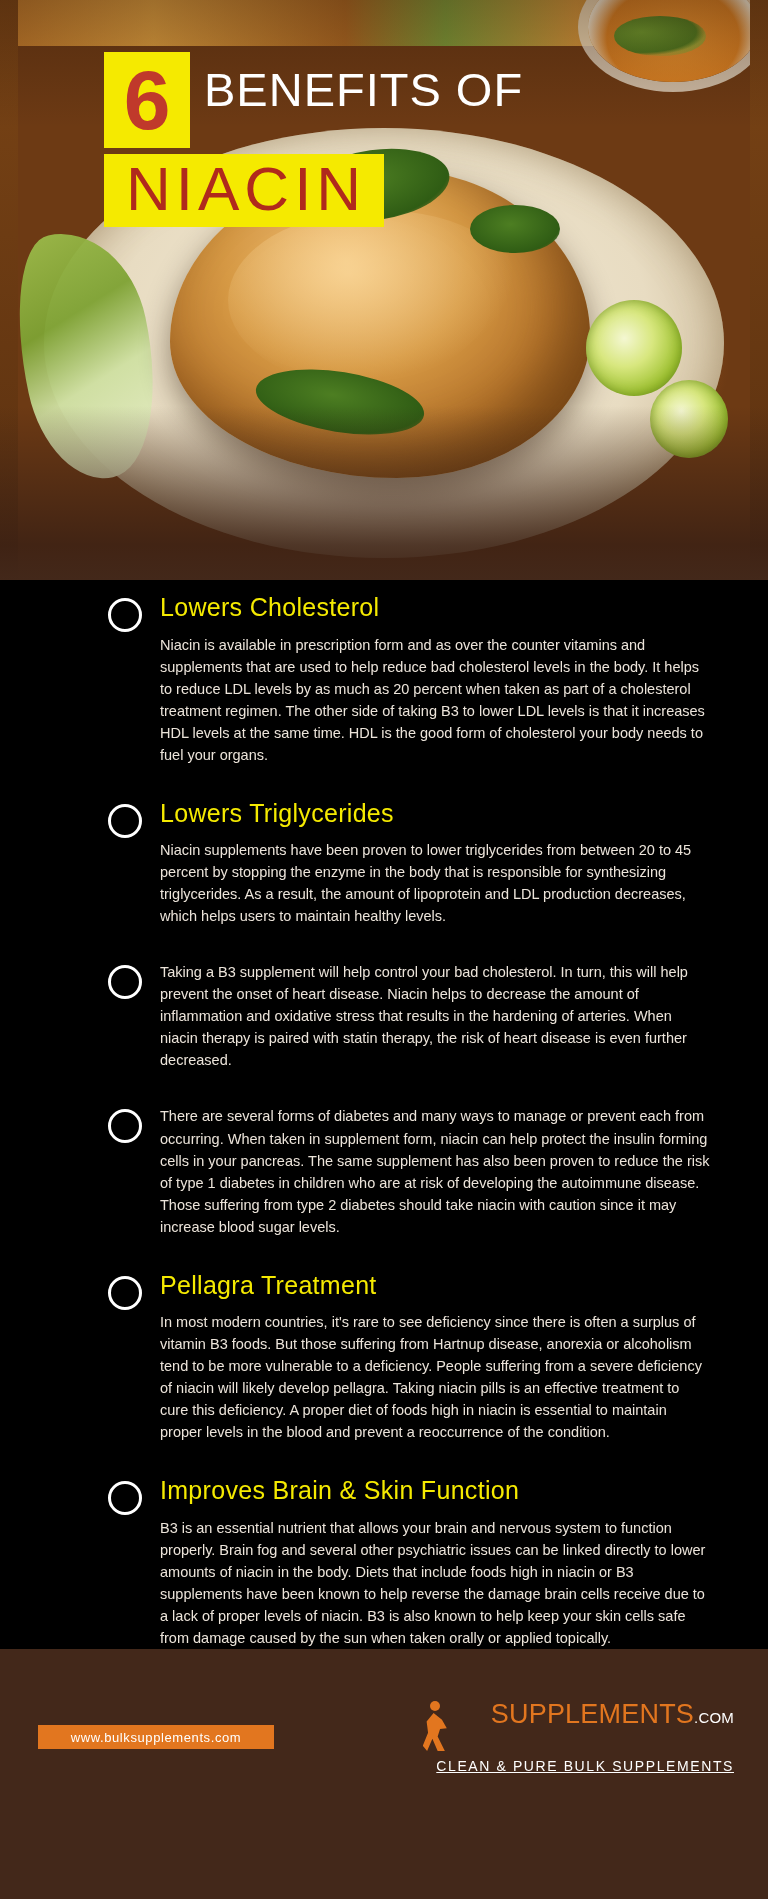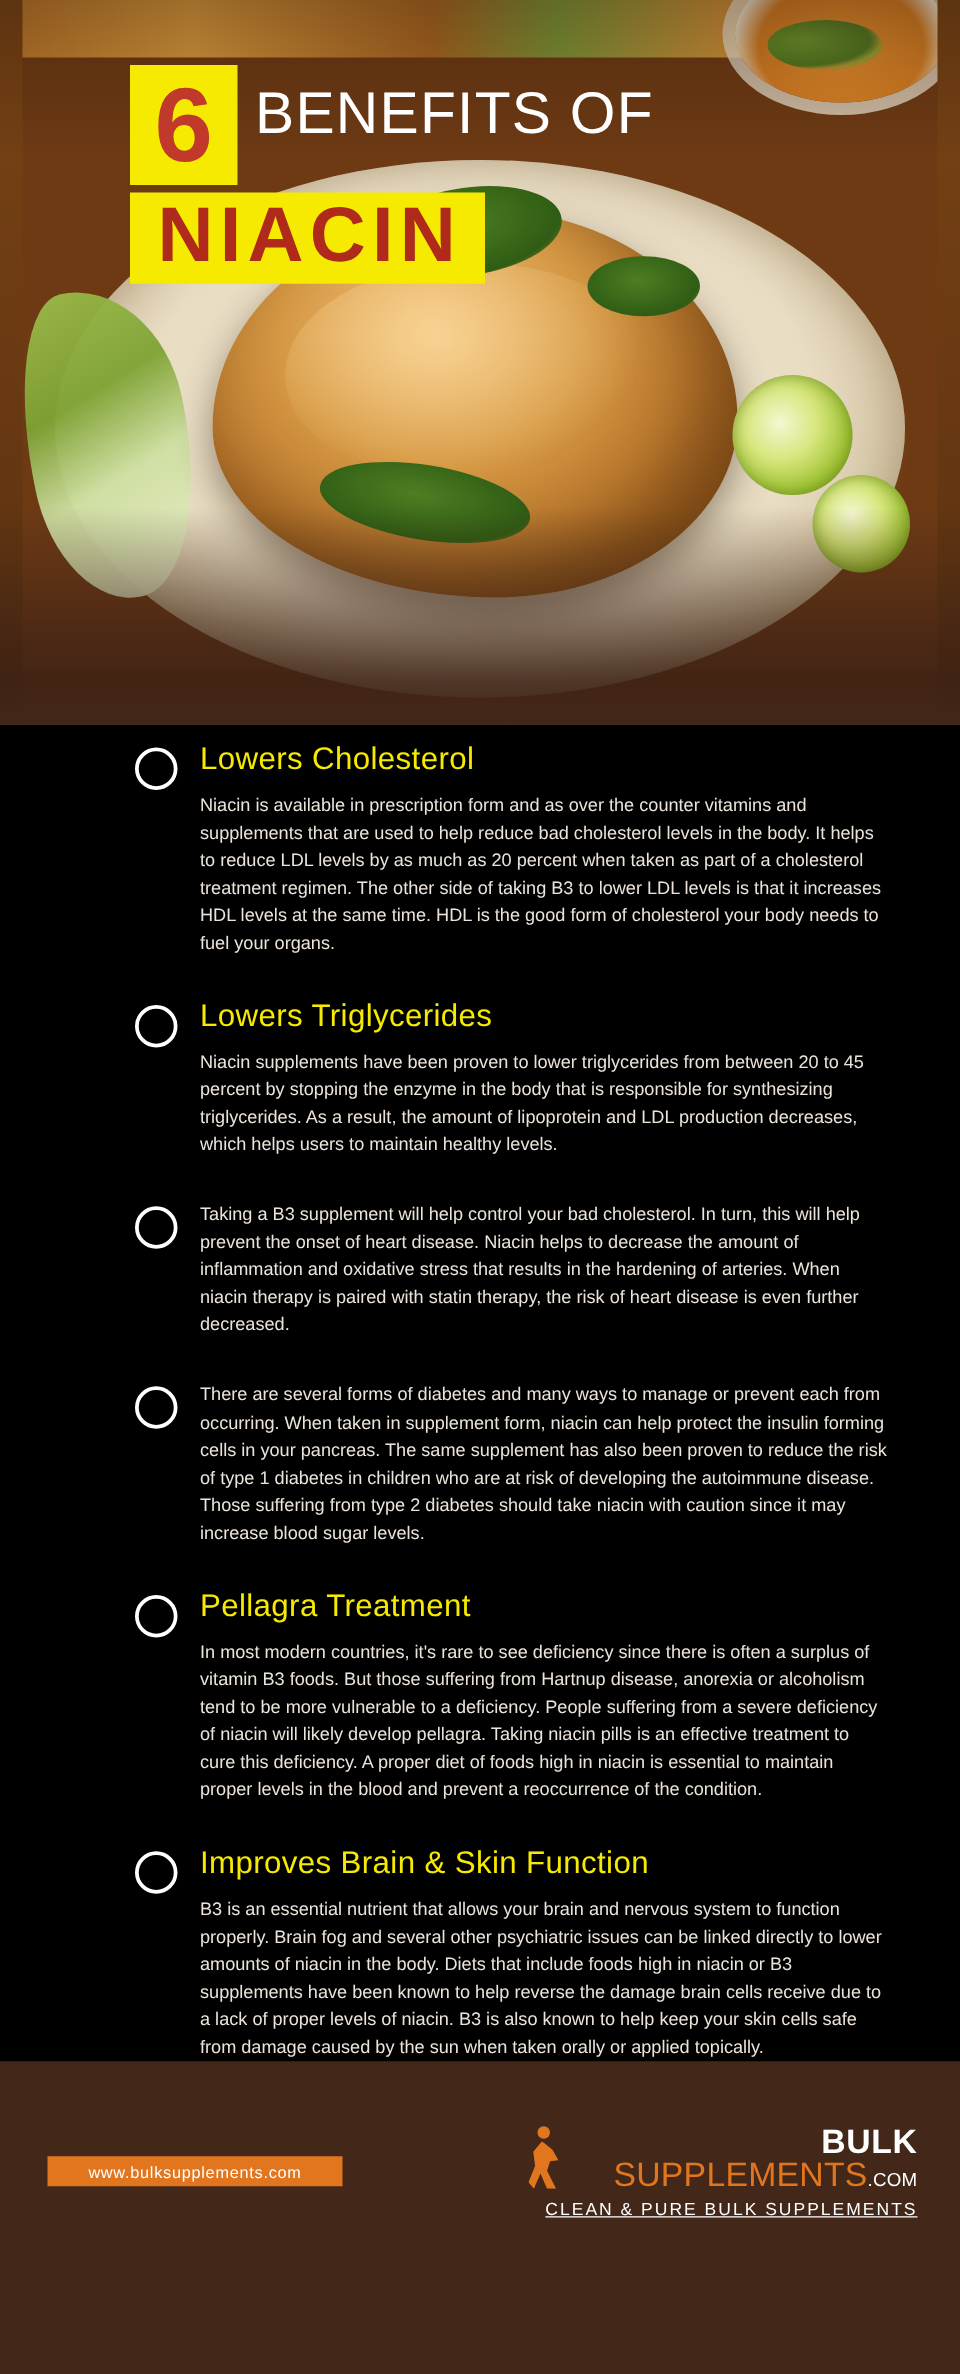--- a/index.html
+++ b/index.html
@@ -142,21 +142,21 @@
   }
   .niacin-box {
     margin-top: 6px;
     background: #f5ea00;
     display: inline-block;
     padding: 2px 18px 6px 22px;
   }
   .niacin-box span {
     color: #b02a1c;
     font-size: 62px;
-    font-weight: 700;
+    font-weight: 400;
     letter-spacing: 5px;
     line-height: 1.05;
   }
 
   
   .content {
     position: relative;
     padding: 10px 0 0 0;
     background: #000000;
   }
@@ -319,21 +319,20 @@
   </div>
 
   <div class="footer">
     <div class="url-bar">
       <span>www.bulksupplements.com</span>
     </div>
     <div class="logo">
       <div class="logo-main">
         <div class="runner"></div>
         <div>
-          <div class="logo-text-top">BULK</div>
           <div class="logo-text-mid">
             <span>SUPPLEMENTS</span><span class="dotcom">.COM</span>
           </div>
         </div>
       </div>
       <div class="logo-sub">CLEAN &amp; PURE BULK SUPPLEMENTS</div>
     </div>
     <div class="bottom-rule"></div>
   </div>
 

